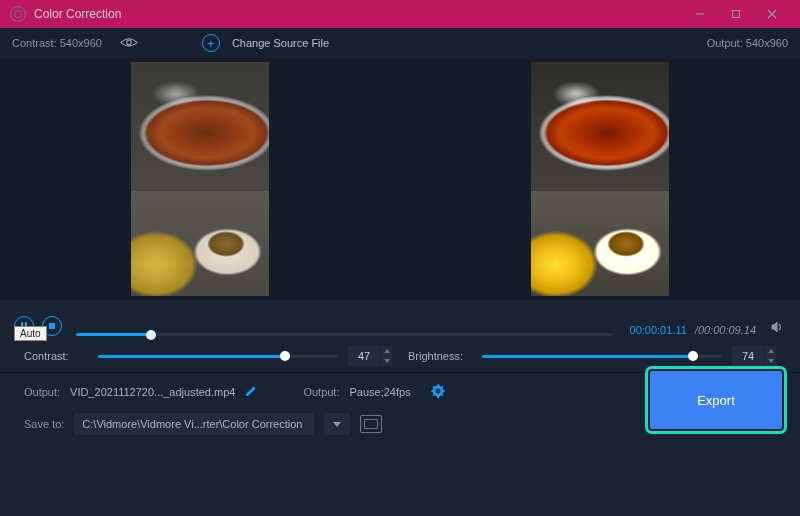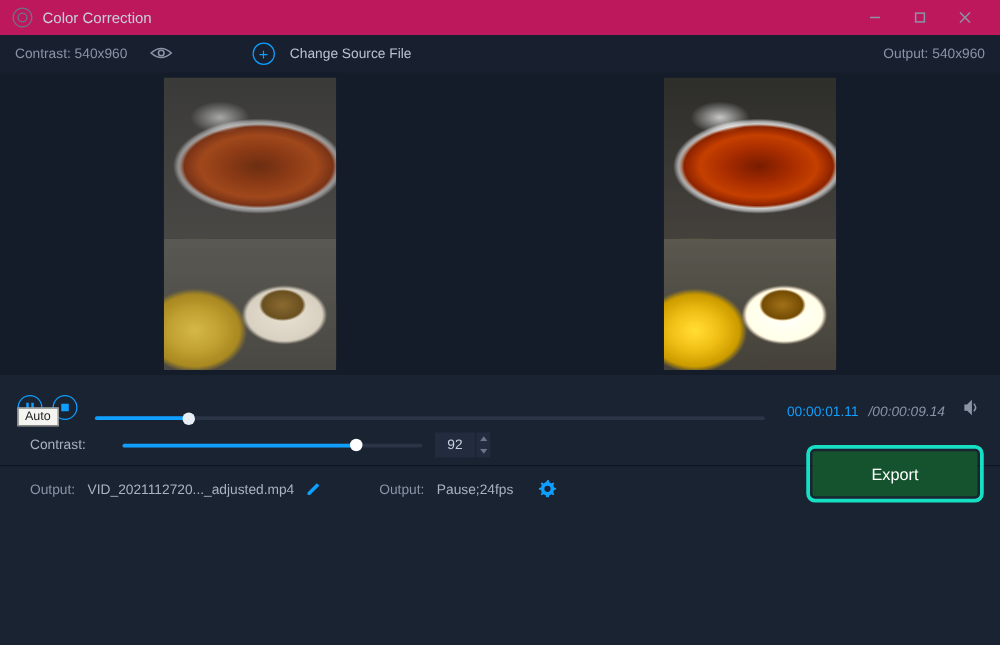--- a/index.html
+++ b/index.html
@@ -83,21 +83,21 @@
 .out-line .olab { color: #8a94a6; }
 .out-line .oval { color: #a8b2c0; }
 .pencil svg { width: 12px; height: 12px; fill: #0e9fff; }
 .gear svg { width: 14px; height: 14px; fill: #0e9fff; }
 .path-box { background: #222c3e; padding: 0 8px; height: 22px; display: flex; align-items: center; width: 240px; color: #a8b2c0; font-size: 11px; overflow: hidden; white-space: nowrap; }
 .combo-arrow { width: 26px; height: 22px; background: #222c3e; display: flex; align-items: center; justify-content: center; cursor: pointer; }
 .combo-arrow svg { width: 8px; height: 5px; fill: #8a94a6; }
 .folder-btn { width: 22px; height: 18px; border: 1.2px solid #6a7688; border-radius: 2px; cursor: pointer; position: relative; }
 .folder-btn::before { content:""; position:absolute; left:3px; right:3px; top:3px; bottom:3px; border:1px solid #6a7688; border-radius:1px; }
 
-.export-btn { position: absolute; right: 18px; bottom: 6px; width: 132px; height: 36px; background: #14532d; color: #fff; font-size: 13px; display: flex; align-items: center; justify-content: center; cursor: pointer; outline: 3px solid #16e0c4; outline-offset: 2px; border-radius: 2px; }
+.export-btn { position: absolute; right: 18px; bottom: 6px; width: 132px; height: 58px; background: #3b82f6; color: #fff; font-size: 13px; display: flex; align-items: center; justify-content: center; cursor: pointer; outline: 3px solid #16e0c4; outline-offset: 2px; border-radius: 2px; }
 
 .divider { height: 1px; background: #0f1622; margin: 0; }
 </style>
 </head>
 <body>
 
 <div class="window">
 
   <div class="titlebar">
     <div class="app-icon"></div>
@@ -180,21 +180,43 @@
   </div>
 
   <div class="sliders">
     <div class="slider-row">
       <span class="lab">Contrast:</span>
       <div class="strack">
           <div class="sfill" style="width:78%"></div>
           <div class="sknob" style="left:78%"></div>
         </div>
       <div class="spin">
-          <span class="num">92</span>
+          <span class="num">47</span>
+          <div class="arrows">
+            <div class="ar">
+              <svg viewBox="0 0 6 4">
+                <path d="M0 4 L3 0 L6 4 Z"></path>
+              </svg>
+            </div>
+            <div class="ar">
+              <svg viewBox="0 0 6 4">
+                <path d="M0 0 L3 4 L6 0 Z"></path>
+              </svg>
+            </div>
+          </div>
+        </div>
+    </div>
+    <div class="slider-row">
+      <span class="lab">Brightness:</span>
+      <div class="strack">
+          <div class="sfill" style="width:88%"></div>
+          <div class="sknob" style="left:88%"></div>
+        </div>
+      <div class="spin">
+          <span class="num">74</span>
           <div class="arrows">
             <div class="ar">
               <svg viewBox="0 0 6 4">
                 <path d="M0 4 L3 0 L6 4 Z"></path>
               </svg>
             </div>
             <div class="ar">
               <svg viewBox="0 0 6 4">
                 <path d="M0 0 L3 4 L6 0 Z"></path>
               </svg>
@@ -214,17 +236,27 @@
       <span class="pencil"><svg viewBox="0 0 12 12">
             <path d="M1 11 L1 9 L8 2 L10 4 L3 11 Z M8.5 1.5 L10.5 3.5 L9.5 4.5 L7.5 2.5 Z"></path>
           </svg></span>
       <span style="width:26px"></span>
       <span class="olab">Output:</span>
       <span class="oval">Pause;24fps</span>
       <span class="gear" style="margin-left:10px"><svg viewBox="0 0 14 14">
             <path d="M7 0 L8 0 L8.4 1.8 A5 5 0 0 1 10 2.7 L11.7 1.9 L12.4 2.6 L11.6 4.3 A5 5 0 0 1 12.2 6 L14 6.4 L14 7.6 L12.2 8 A5 5 0 0 1 11.6 9.7 L12.4 11.4 L11.7 12.1 L10 11.3 A5 5 0 0 1 8.4 12.2 L8 14 L6 14 L5.6 12.2 A5 5 0 0 1 4 11.3 L2.3 12.1 L1.6 11.4 L2.4 9.7 A5 5 0 0 1 1.8 8 L0 7.6 L0 6.4 L1.8 6 A5 5 0 0 1 2.4 4.3 L1.6 2.6 L2.3 1.9 L4 2.7 A5 5 0 0 1 5.6 1.8 Z M7 4.5 A2.5 2.5 0 1 0 7 9.5 A2.5 2.5 0 1 0 7 4.5 Z"></path>
           </svg></span>
     </div>
+    <div class="out-line">
+      <span class="olab">Save to:</span>
+      <div class="path-box">C:\Vidmore\Vidmore Vi...rter\Color Correction</div>
+      <div class="combo-arrow">
+          <svg viewBox="0 0 8 5">
+            <path d="M0 0 L4 5 L8 0 Z"></path>
+          </svg>
+        </div>
+      <div class="folder-btn"></div>
+    </div>
 
     <div class="export-btn">Export</div>
   </div>
 
 </div>
 
 </body></html>

